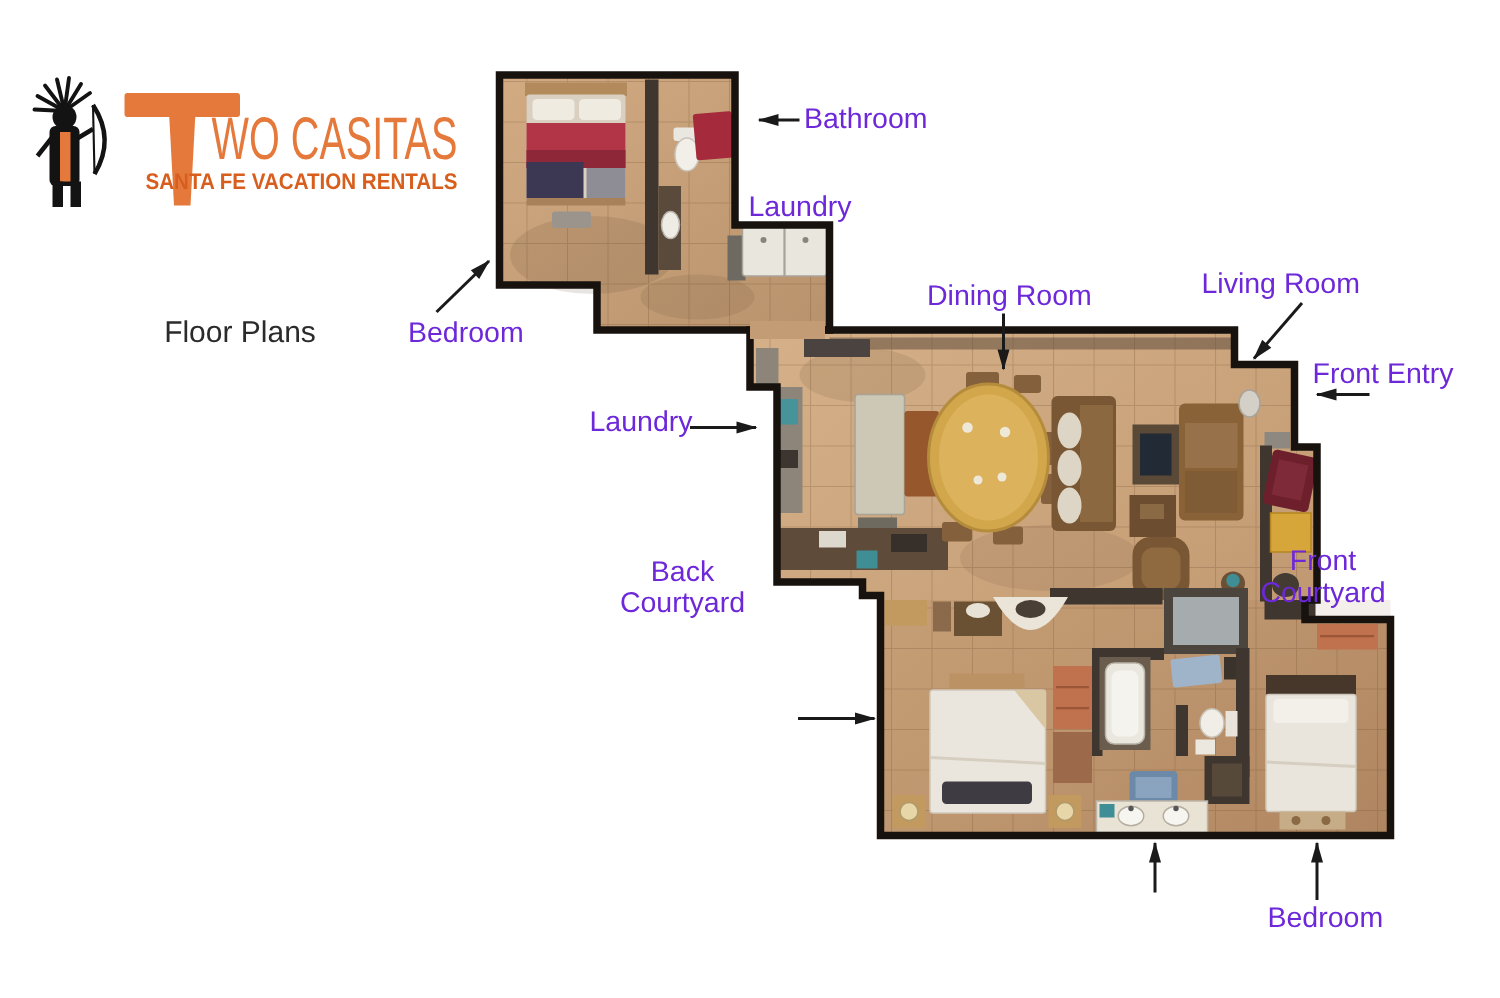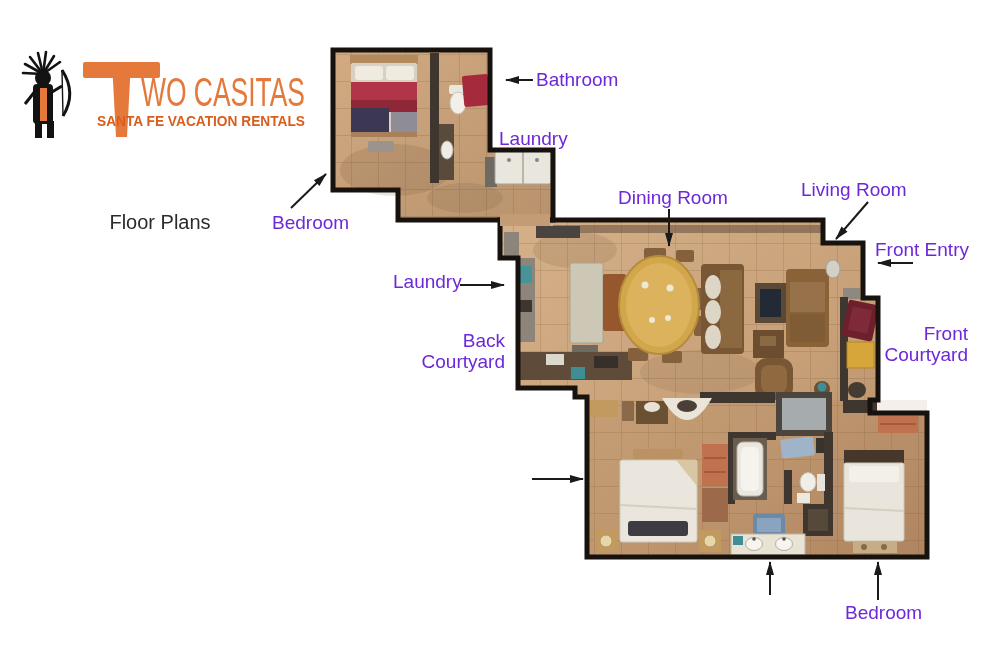--- a/index.html
+++ b/index.html
@@ -6,21 +6,21 @@
   .page{position:relative;width:1000px;height:665px;background:#ffffff;overflow:hidden;
         font-family:"Liberation Sans",sans-serif;}
   .logo-svg{position:absolute;left:5px;top:48px;}
   .prop-title{position:absolute;left:40px;top:152px;width:240px;text-align:center;
               font-size:23px;color:#2b2b2b;letter-spacing:.5px;}
   .prop-sub{position:absolute;left:40px;top:179px;width:240px;text-align:center;
             font-size:20px;color:#2b2b2b;margin-top:32px;}
   .plan-svg{position:absolute;left:0;top:0;}
   .room-label{position:absolute;font-size:19px;color:#6d28d9;white-space:pre-line;
               line-height:1.08;}
-  .room-label.center{text-align:right;}
+  .room-label.center{text-align:center;margin-top:41px;}
 </style>
 </head>
 <body>
 
 <div class="page">
 
   <svg class="logo-svg" width="310" height="95" viewBox="0 0 310 95" aria-label="Two Casitas">
     <g>
 
       <g stroke="#131313" stroke-width="2.6" stroke-linecap="round">
@@ -292,16 +292,16 @@
 
   <div class="room-label" style="left:536px;top:70px">Bathroom</div>
   <div class="room-label" style="left:499px;top:129px">Laundry</div>
   <div class="room-label" style="left:272px;top:213px">Bedroom</div>
   <div class="room-label" style="left:393px;top:272px">Laundry</div>
   <div class="room-label center" style="left:405px;top:331px;width:100px">Back
 Courtyard</div>
   <div class="room-label" style="left:618px;top:188px">Dining Room</div>
   <div class="room-label" style="left:801px;top:180px">Living Room</div>
   <div class="room-label" style="left:875px;top:240px">Front Entry</div>
-  <div class="room-label center" style="left:868px;top:324px;width:100px">Front
+  <div class="room-label center" style="left:832px;top:324px;width:100px">Front
 Courtyard</div>
   <div class="room-label" style="left:845px;top:603px">Bedroom</div>
 </div>
 
 </body></html>

